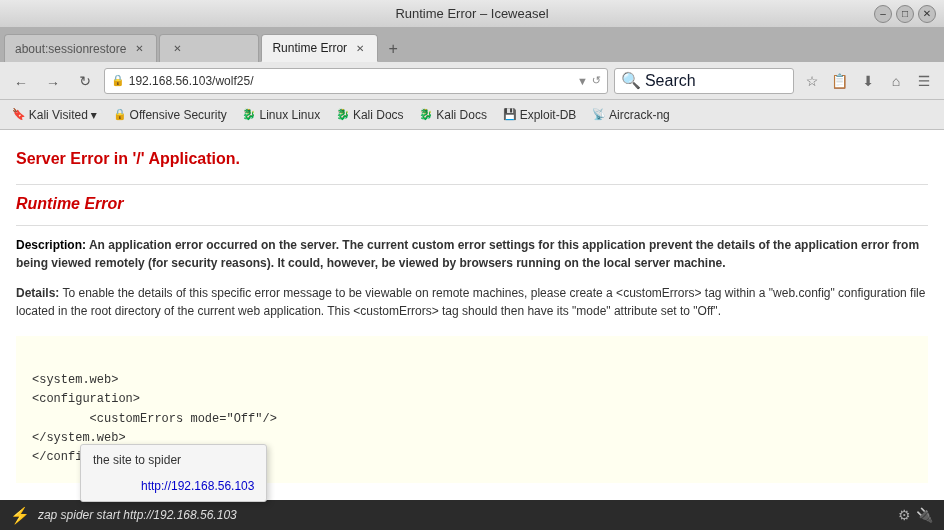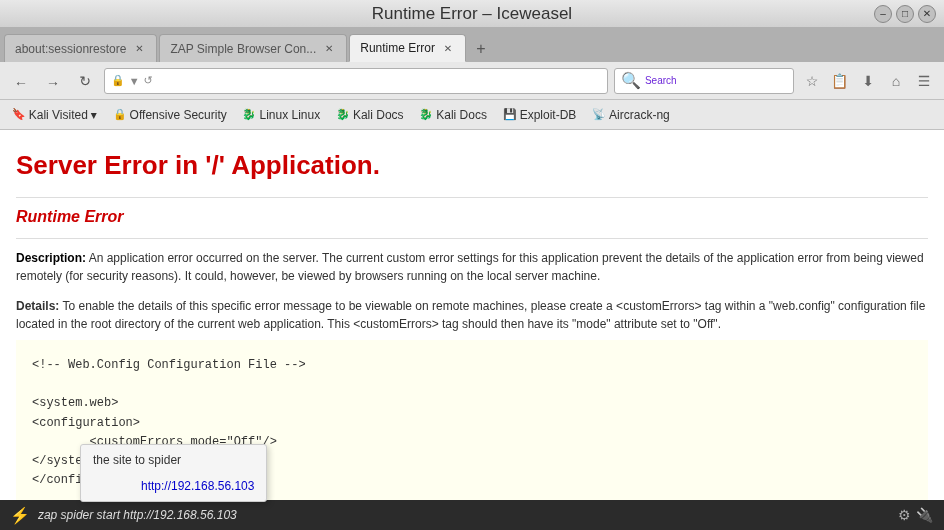--- a/index.html
+++ b/index.html
@@ -9,21 +9,21 @@
     .title-bar {
       background: linear-gradient(to bottom, #e8e8e8, #d0d0d0);
       height: 28px;
       display: flex;
       align-items: center;
       justify-content: center;
       position: relative;
       border-bottom: 1px solid #b0b0b0;
     }
     .title-bar-text {
-      font-size: 17px;
+      font-size: 13px;
       color: #333;
       font-weight: normal;
     }
     .window-controls {
       position: absolute;
       right: 8px;
       top: 50%;
       transform: translateY(-50%);
       display: flex;
       gap: 4px;
@@ -146,22 +146,22 @@
       height: 26px;
       border: 1px solid #b0b0b0;
       border-radius: 3px;
       background: white;
       display: flex;
       align-items: center;
       padding: 0 6px;
       gap: 4px;
     }
     .search-placeholder {
-      font-size: 10px;
-      color: #6d28d9;
+      font-size: 16px;
+      color: #0f172a;
     }
     .nav-icons {
       display: flex;
       gap: 4px;
     }
     .nav-icon-btn {
       width: 24px;
       height: 24px;
       display: flex;
       align-items: center;
@@ -198,46 +198,47 @@
     .content-area {
       background: white;
       flex: 1;
       overflow-y: auto;
       padding: 20px 16px;
       height: calc(530px - 28px - 34px - 38px - 30px - 30px);
     }
 
     .page-title {
       color: #cc0000;
-      font-size: 26px;
+      font-size: 16px;
       font-weight: bold;
       margin-bottom: 16px;
     }
 
     .runtime-error-title {
       color: #cc0000;
       font-style: italic;
       font-size: 16px;
       font-weight: bold;
       margin-bottom: 12px;
     }
 
     .description-section {
       font-size: 12px;
       line-height: 1.5;
       color: #333;
       margin-bottom: 12px;
+      font-weight: bold;
     }
     .description-section b { color: #000; }
 
     .details-section {
       font-size: 12px;
       line-height: 1.5;
       color: #333;
-      margin-bottom: 7px;
+      margin-bottom: 16px;
     }
 
     .code-block {
       background: #fffff0;
       border: none;
       padding: 16px;
       font-family: 'Courier New', monospace;
       font-size: 12px;
       line-height: 1.6;
       color: #333;
@@ -309,37 +310,39 @@
     <div class="win-btn">✕</div>
   </div>
 </div>
 
 <div class="tab-bar">
   <div class="tab inactive">
     <span>about:sessionrestore</span>
     <span class="tab-close">✕</span>
   </div>
   <div class="tab inactive">
-    <span>ZAP Simple Browser Con...</span>
     <span class="tab-close">✕</span>
   </div>
   <div class="tab active">
     <span>Runtime Error</span>
     <span class="tab-close">✕</span>
   </div>
   <div class="tab-new">+</div>
 </div>
 
 <div class="nav-bar">
   <div class="nav-btn">←</div>
   <div class="nav-btn">→</div>
   <div class="nav-btn">↻</div>
 
   <div class="address-bar">
     <span class="address-icon">🔒</span>
+    <span class="address-text">
+      <span></span><span>192.168.56.103/wolf25/</span>
+    </span>
     <span class="address-icon">▼</span>
     <span class="address-icon">↺</span>
   </div>
 
   <div class="search-bar">
     <span>🔍</span>
     <span class="search-placeholder">Search</span>
   </div>
 
   <div class="nav-icons">
@@ -394,21 +397,20 @@
     <b>Description:</b>
     <span>An application error occurred on the server. The current custom error settings for this application prevent the details of the application error from being viewed remotely (for security reasons). It could, however, be viewed by browsers running on the local server machine.</span>
   </div>
 
   <div class="details-section">
     <b>Details:</b>
     <span>To enable the details of this specific error message to be viewable on remote machines, please create a &lt;customErrors&gt; tag within a "web.config" configuration file located in the root directory of the current web application. This &lt;customErrors&gt; tag should then have its "mode" attribute set to "Off".</span>
   </div>
 
   <div class="code-block">
-    <div>&lt;!-- Web.Config Configuration File --&gt;</div>
     <div>&nbsp;</div>
     <div>    &lt;system.web&gt;</div>
     <div>&lt;configuration&gt;</div>
     <div>&nbsp;&nbsp;&nbsp;&nbsp;&nbsp;&nbsp;&nbsp;&nbsp;&lt;customErrors mode="Off"/&gt;</div>
     <div>    &lt;/system.web&gt;</div>
     <div>&lt;/configuration&gt;</div>
   </div>
 </div>
 
 <div class="tooltip-overlay">

